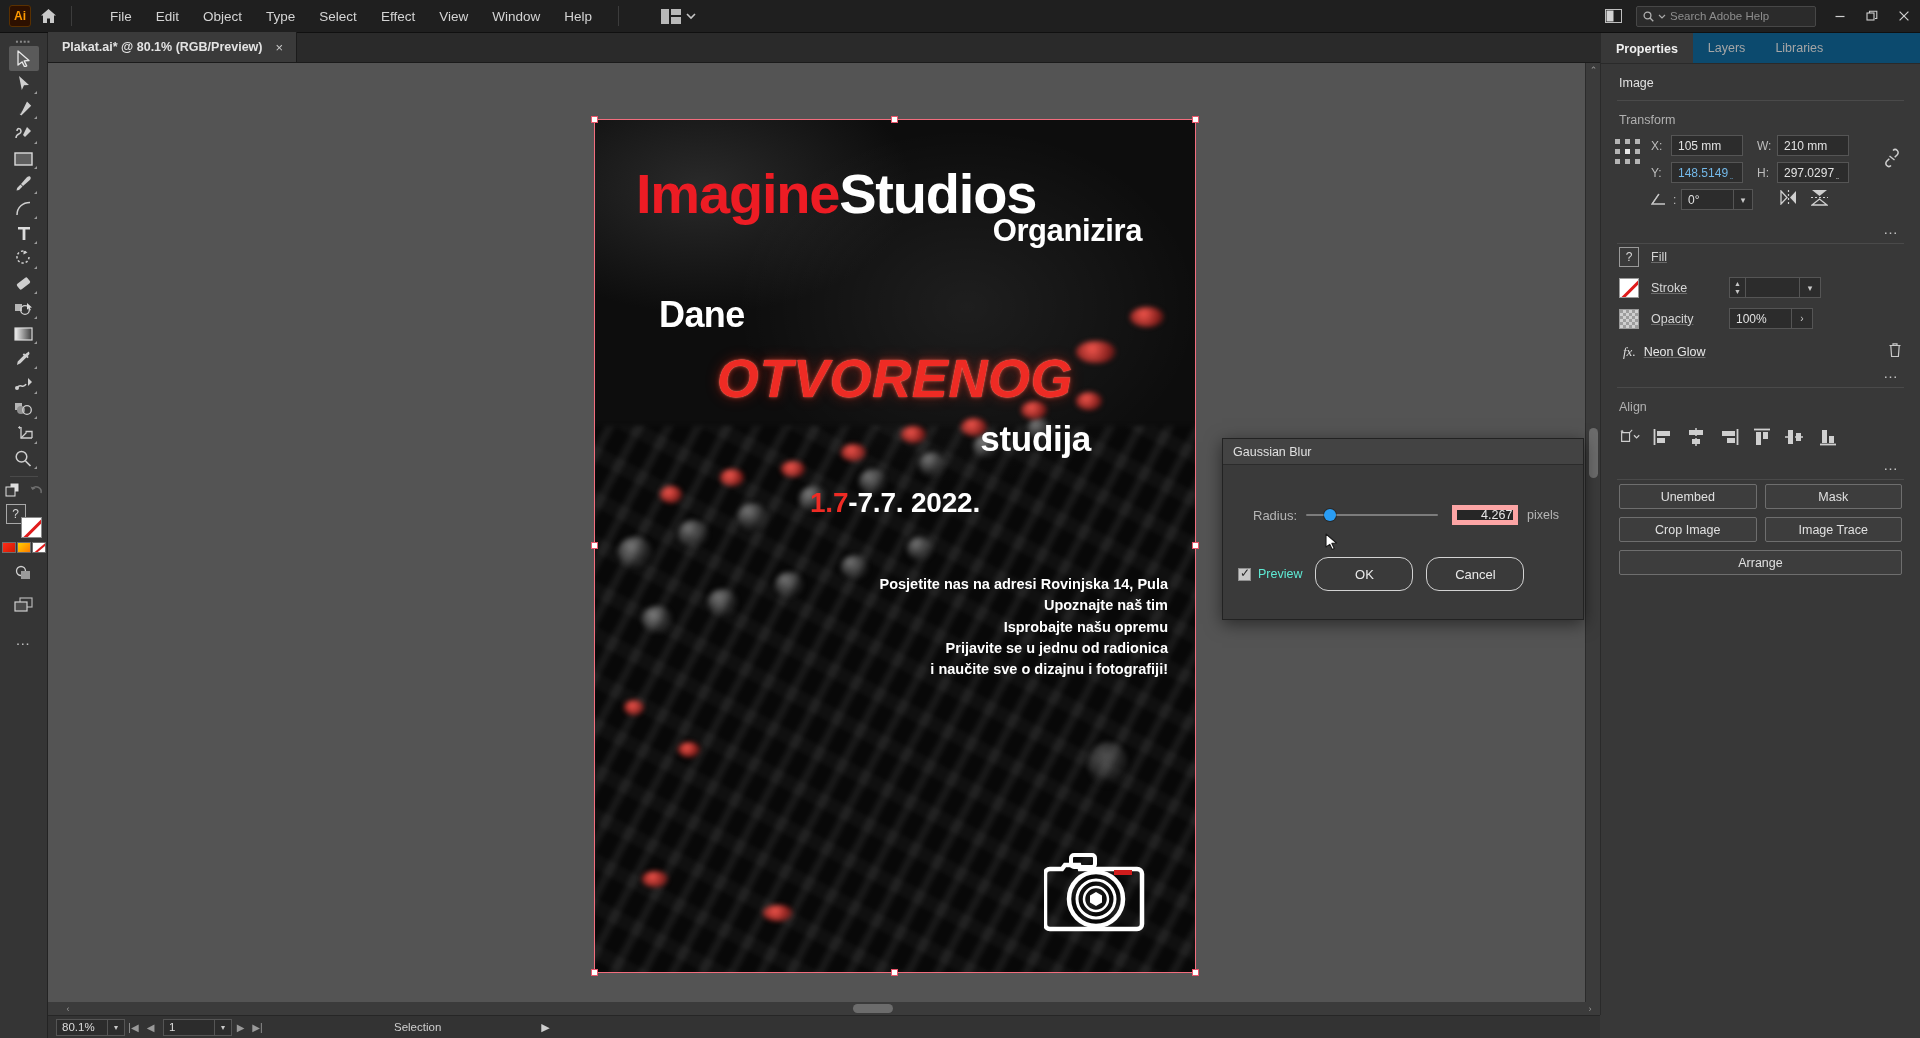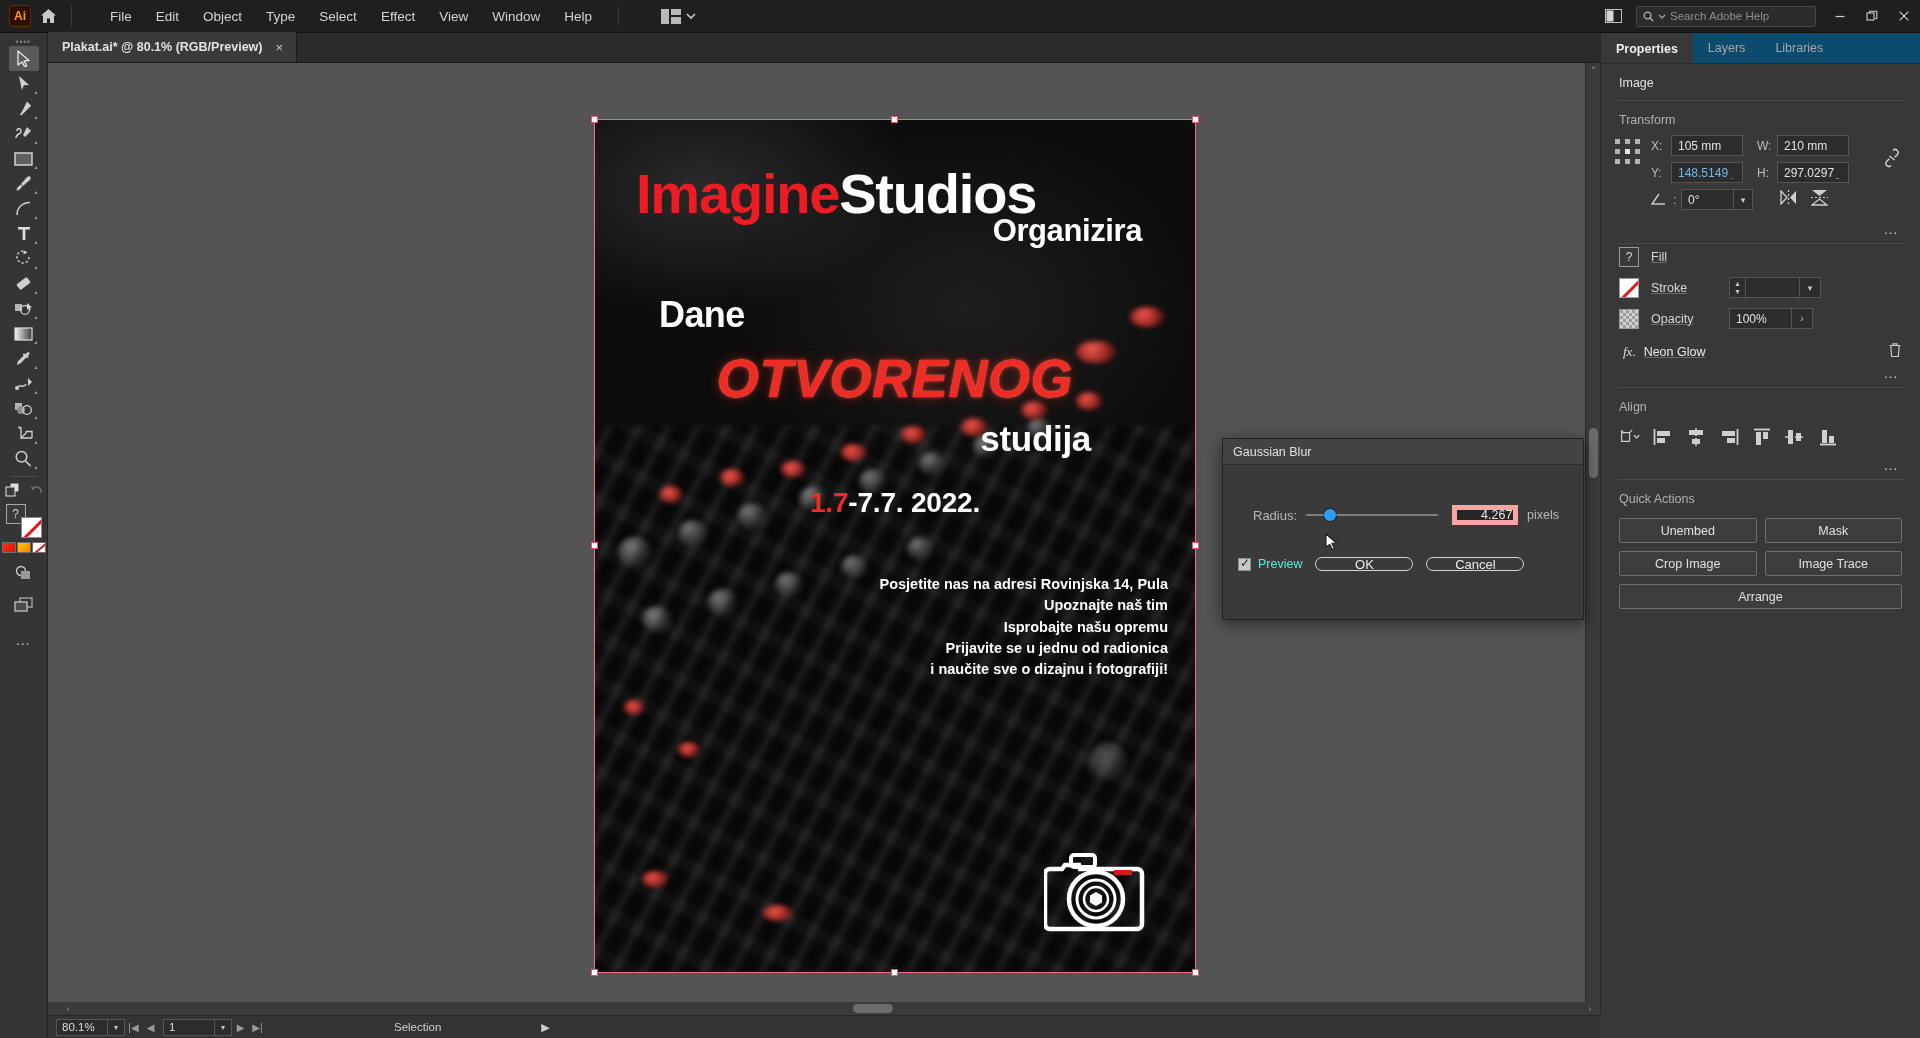--- a/index.html
+++ b/index.html
@@ -172,21 +172,21 @@
     width: 66px; height: 20px; background: #262626; border: 5px solid #fca5a5; margin-left: 14px;
     color: #e7e7e7; font-size: 12.5px; display: flex; align-items: center; padding-left: 24px;
   }
   .unit { color: #b6b6b6; font-size: 12.5px; margin-left: 9px; }
   .dlg-row2 { position: absolute; left: 0; top: 92px; width: 100%; display: flex; align-items: center; }
   .chk-wrap { display: flex; align-items: center; gap: 7px; margin-left: 15px; }
   .chk { width: 13px; height: 13px; background: #c8c8c8; border: 1px solid #8f8f8f; position: relative; }
   .chk:after { content: "✓"; position: absolute; left: 1px; top: -3px; font-size: 12px; color: #2b2b2b; }
   .chk-lbl { color: #5eead4; font-size: 12.5px; }
   .dlg-btn {
-    height: 14px; border-radius: 13px; border: 1px solid #d3d3d3; background: transparent;
+    height: 34px; border-radius: 13px; border: 1px solid #d3d3d3; background: transparent;
     color: #eaeaea; font-size: 13px; display: flex; align-items: center; justify-content: center;
     font-family: "Liberation Sans", sans-serif;
   }
   .btn-ok { width: 98px; margin-left: 13px; }
   .btn-cancel { width: 98px; margin-left: 13px; }
   .cursor-arrow { position: absolute; left: 102px; top: 68px; }
 
   
   .rightpanel {
     position: absolute; top: 33px; right: 0; width: 320px; height: 1005px;
@@ -808,21 +808,20 @@
         <svg width="20" height="18" viewBox="0 0 20 18">
             <path d="M2 16.5h16" stroke="#cfcfcf" stroke-width="1.8"></path>
             <rect x="4" y="2" width="5" height="13" fill="#cfcfcf"></rect>
             <rect x="11" y="8" width="5" height="7" fill="#cfcfcf"></rect>
           </svg>
       </div>
     </div>
     <div class="dots">…</div>
     <div class="rp-div"></div>
 
-    <div class="sec-title">Quick Actions</div>
     <div class="qa-grid">
       <div class="qa-btn">Unembed</div>
       <div class="qa-btn">Mask</div>
       <div class="qa-btn">Crop Image</div>
       <div class="qa-btn">Image Trace</div>
       <div class="qa-btn full">Arrange</div>
     </div>
   </div>
 
   <div class="hscroll">

